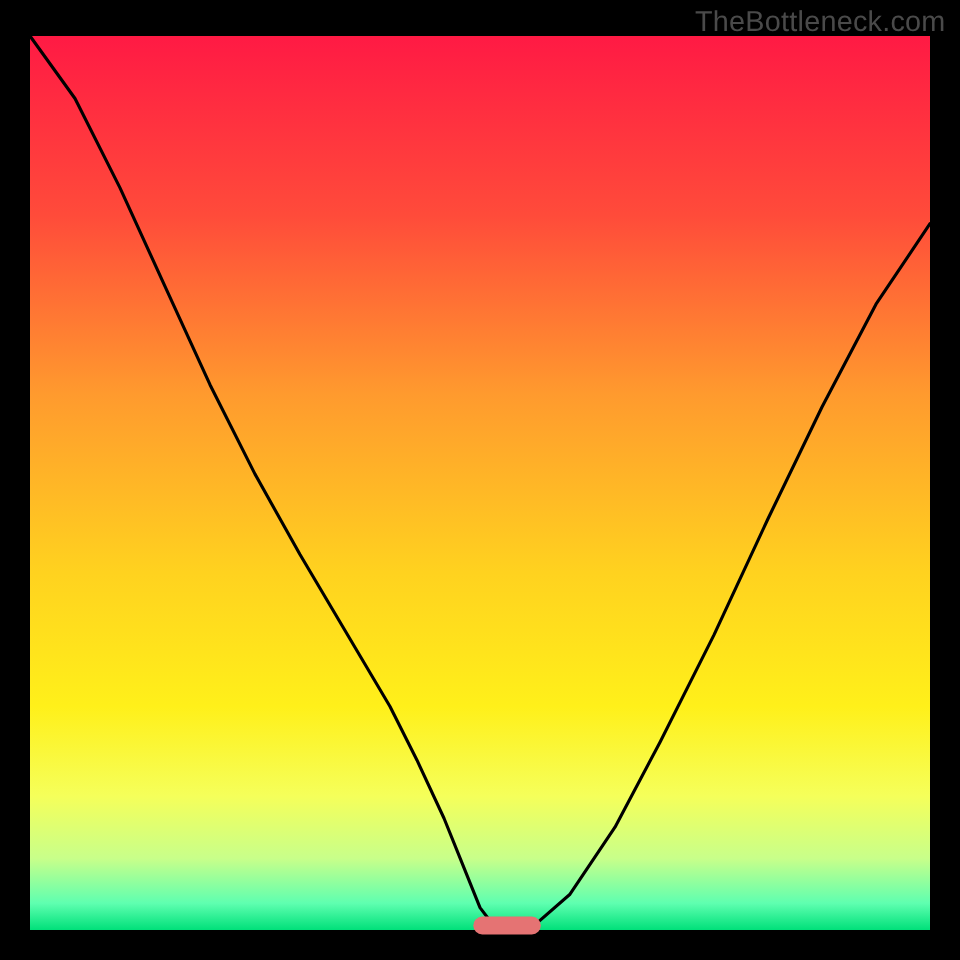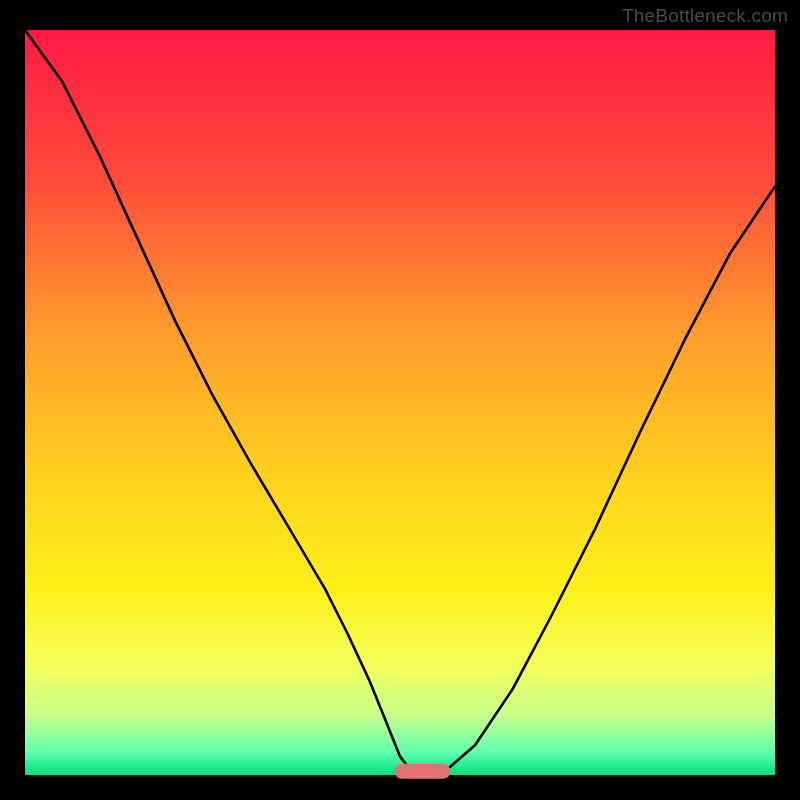--- a/index.html
+++ b/index.html
@@ -15,21 +15,21 @@
     position: relative;
     width: 800px;
     height: 800px;
     background: #000;
   }
   .watermark {
     position: absolute;
     top: 5px;
     right: 12px;
     color: #4a4a4a;
-    font-size: 19px;
+    font-size: 24px;
     font-weight: 500;
     letter-spacing: 0.2px;
   }
   svg {
     position: absolute;
     top: 0;
     left: 0;
   }
 </style>
 </head>

